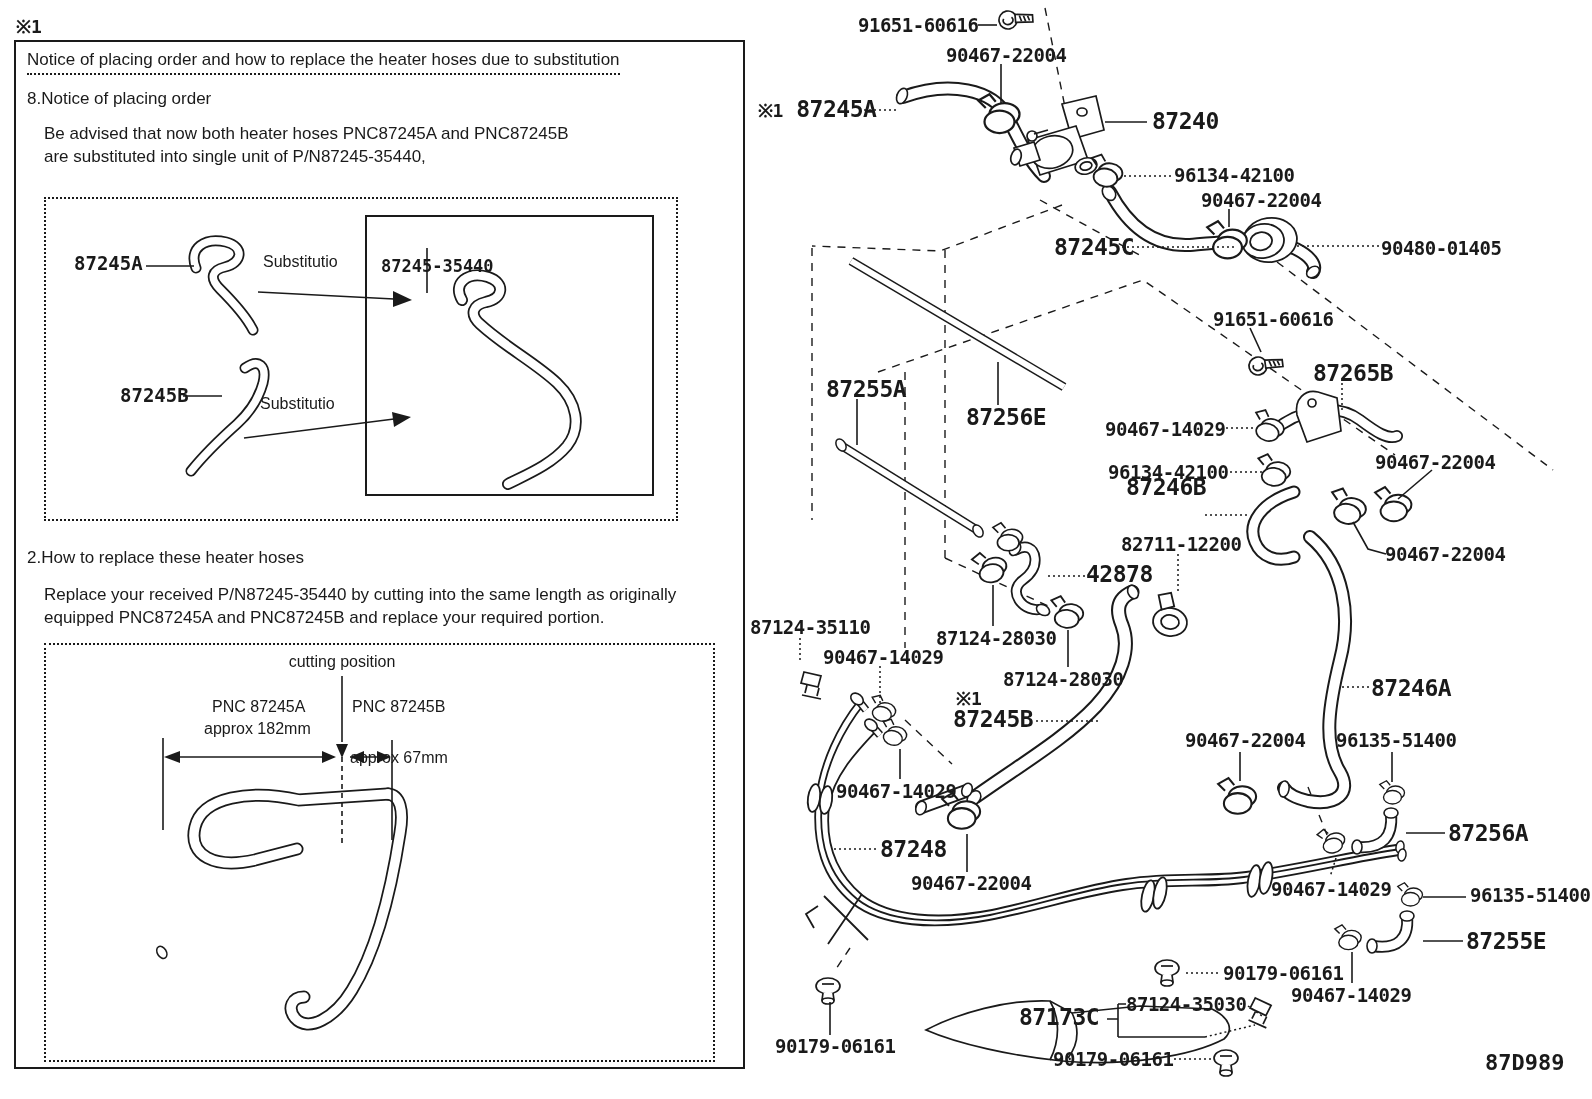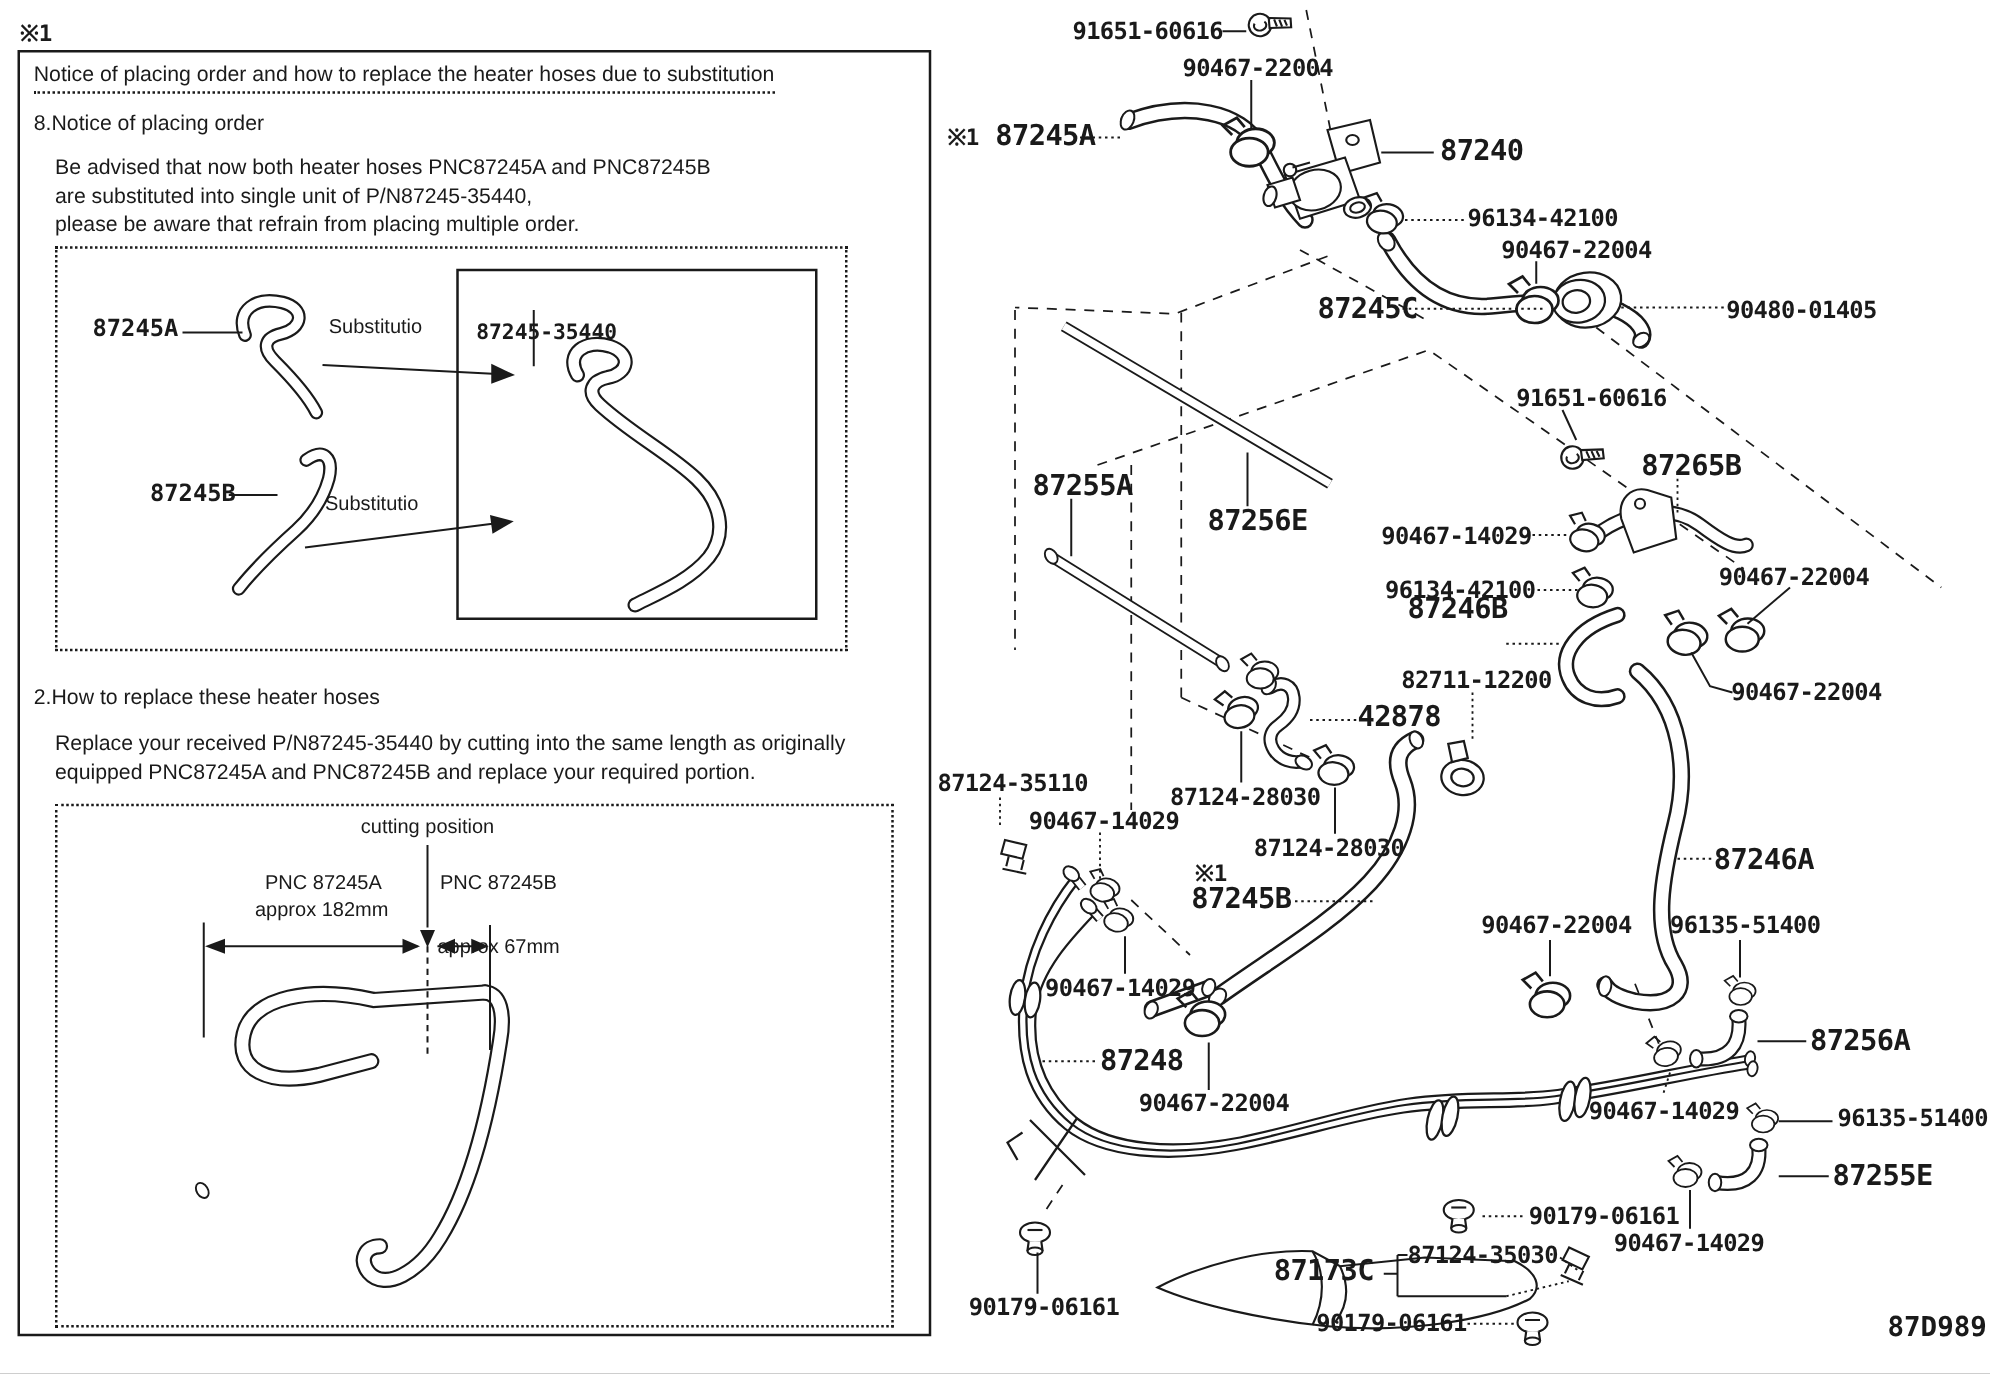--- a/index.html
+++ b/index.html
@@ -292,21 +292,20 @@
       <path d="M1205,1037 L1255,1025"></path>
     </g>
   </svg>
 
   <div class="abs ref" style="left:16px;top:14px;">※1</div>
   <div class="obox"></div>
   <div class="abs t17 title" style="left:27px;top:50px;">Notice of placing order and how to replace the heater hoses due to substitution</div>
   <div class="abs t17" style="left:27px;top:89px;">8.Notice of placing order</div>
   <div class="abs t17" style="left:44px;top:124px;">Be advised that now both heater hoses PNC87245A and PNC87245B</div>
   <div class="abs t17" style="left:44px;top:147px;">are substituted into single unit of P/N87245-35440,</div>
-  <div class="abs t17" style="left:44px;top:170px;">please be aware that refrain from placing multiple order.</div>
 
   <div class="b1"></div>
   <div class="bin"></div>
   <div class="abs figpn" style="left:74px;top:252px;">87245A</div>
   <div class="abs figpn" style="left:120px;top:384px;">87245B</div>
   <div class="abs t16" style="left:263px;top:253px;">Substitutio</div>
   <div class="abs t16" style="left:260px;top:395px;">Substitutio</div>
   <div class="abs figpn2" style="left:381px;top:228px;margin-top:28px;">87245-35440</div>
 
   <div class="abs t17" style="left:27px;top:548px;">2.How to replace these heater hoses</div>
@@ -356,14 +355,14 @@
   <div class="abs pnc" style="left:1126px;top:474px;">87246B</div>
   <div class="abs pnc" style="left:1086px;top:561px;">42878</div>
   <div class="abs ref" style="left:956px;top:686px;">※1</div>
   <div class="abs pnc" style="left:953px;top:706px;">87245B</div>
   <div class="abs pnc" style="left:1371px;top:675px;">87246A</div>
   <div class="abs pnc" style="left:880px;top:836px;">87248</div>
   <div class="abs pnc" style="left:1448px;top:820px;">87256A</div>
   <div class="abs pnc" style="left:1466px;top:928px;">87255E</div>
   <div class="abs pnc" style="left:1019px;top:1004px;">87173C</div>
 
-  <div class="abs code" style="left:1485px;top:1050px;margin-left:25px;">87D989</div>
+  <div class="abs code" style="left:1485px;top:1050px;">87D989</div>
 </div>
 
 </body></html>

